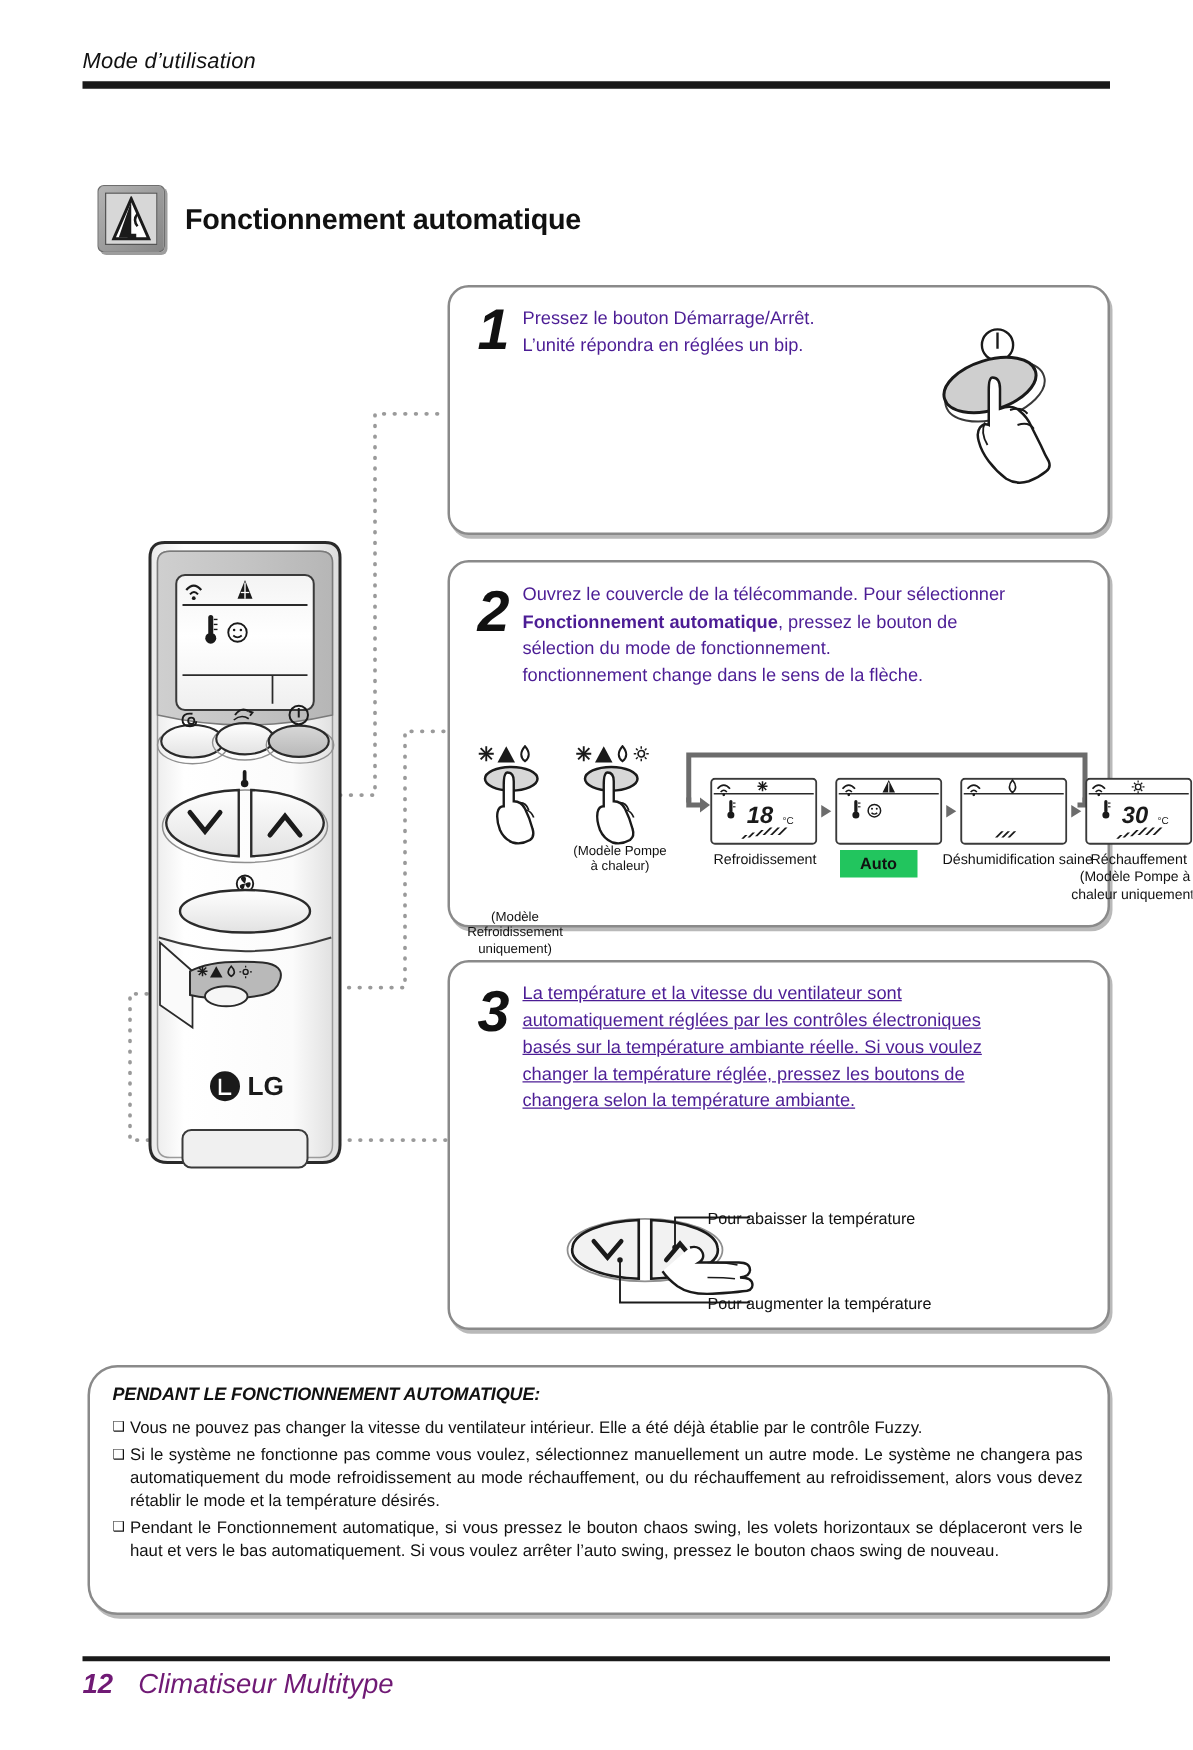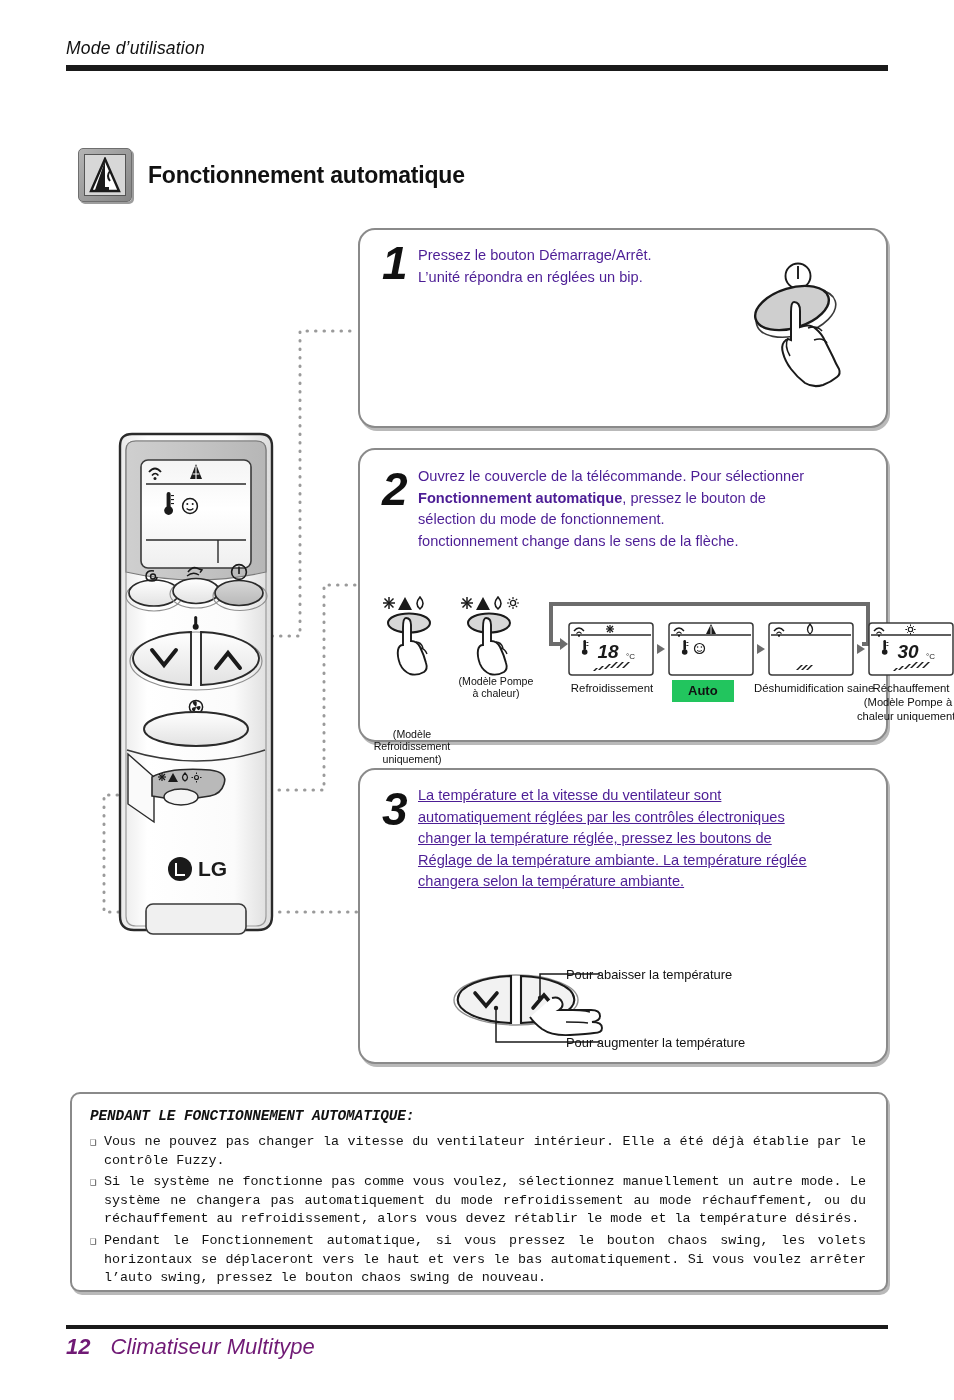--- a/index.html
+++ b/index.html
@@ -140,26 +140,25 @@
   }
 
   
   #notes-panel {
     position: absolute;
     left: 70px;
     top: 1092px;
     width: 818px;
     height: 200px;
     border: 2.5px solid #8a8a8a;
-    border-radius: 10px;
+    border-radius: 24px;
     background: #fff;
     box-shadow: 2px 3px 0 0 #b9b9b9;
     box-sizing: border-box;
     padding: 14px 20px 0 18px;
-    font-family: Liberation Mono, monospace;
   }
   .notes-title {
     font-style: italic;
     font-weight: bold;
     font-size: 14.4px;
     letter-spacing: -.1px;
     margin-bottom: 9px;
     color: #111;
   }
   .note-item {
@@ -604,22 +603,22 @@
     <div>(Modèle Pompe à</div>
     <div>chaleur uniquement)</div>
   </div>
 </div>
 
 <div class="step-box" id="step3-box"></div>
 <div class="step-num" style="left:382px; top:786px;">3</div>
 <div class="step-text" style="left:418px; top:785px; width:460px;text-decoration:underline;">
   <div>La température et la vitesse du ventilateur sont</div>
   <div>automatiquement réglées par les contrôles électroniques</div>
+  <div>basés sur la température ambiante réelle. Si vous voulez</div>
   <div>changer la température réglée, pressez les boutons de</div>
-  <div>Réglage de la température ambiante. La température réglée</div>
   <div>changera selon la température ambiante.</div>
 </div>
 
 <div id="temp-callout">
   <svg width="420" height="110" viewBox="0 0 420 110">
 
     <ellipse cx="68" cy="54" rx="62" ry="25" fill="none" stroke="#8f8f8f" stroke-width="1.4"></ellipse>
 
     <path d="M10 52 a58 23 0 0 1 53 -22 v47 a58 23 0 0 1 -53 -25 z" fill="#f2f2f2" stroke="#1a1a1a" stroke-width="2.1"></path>
 

